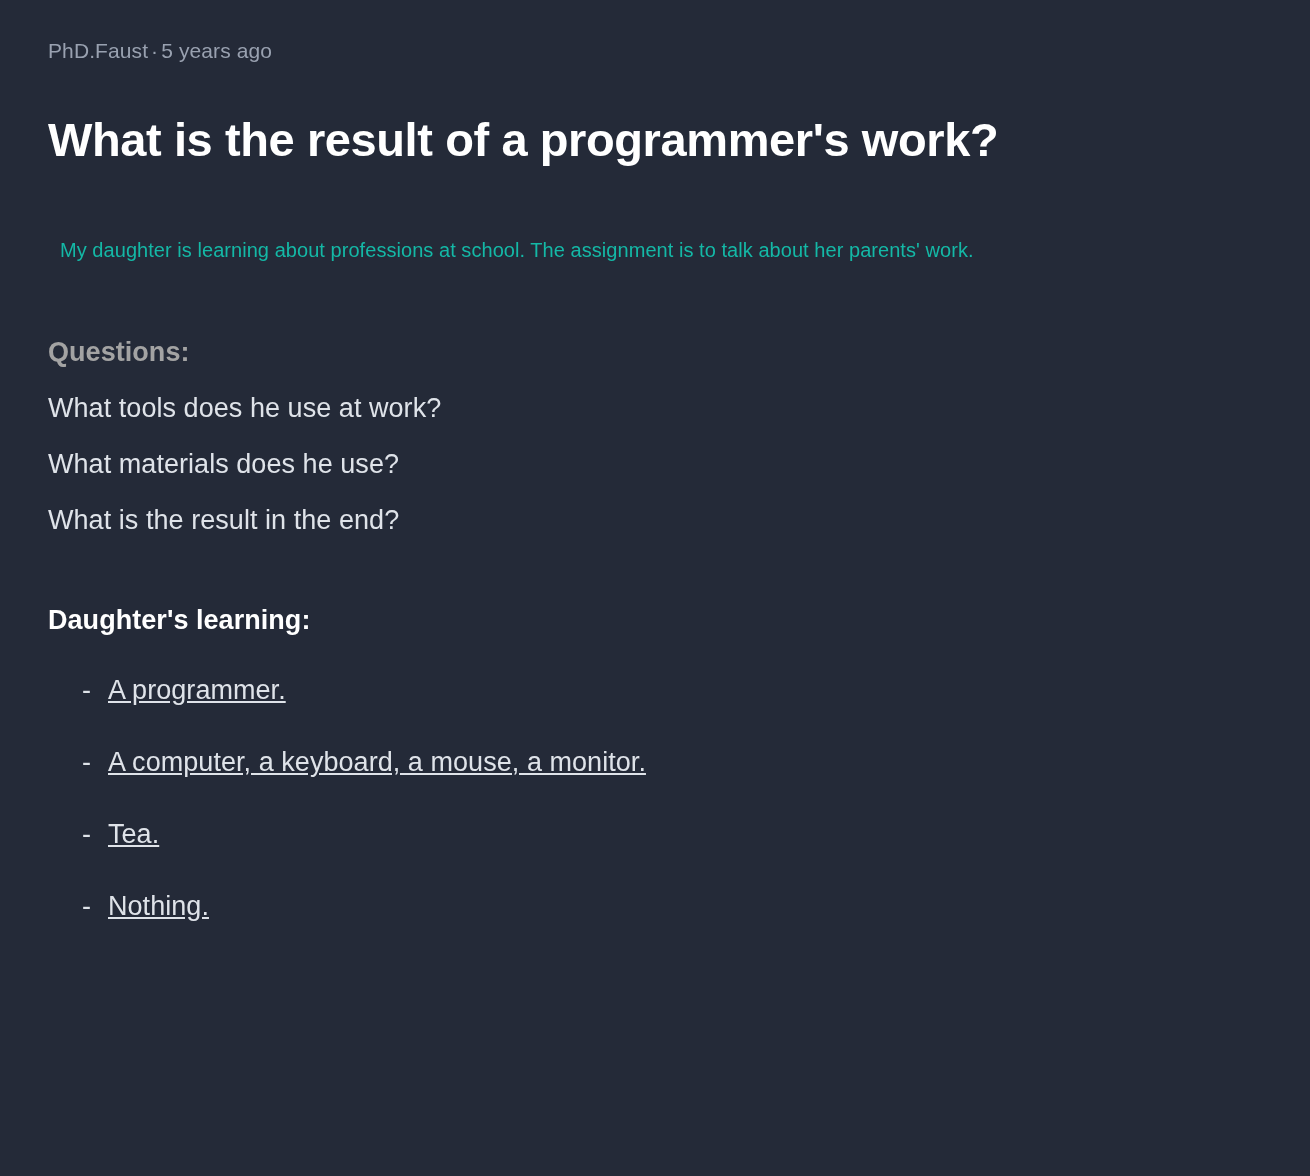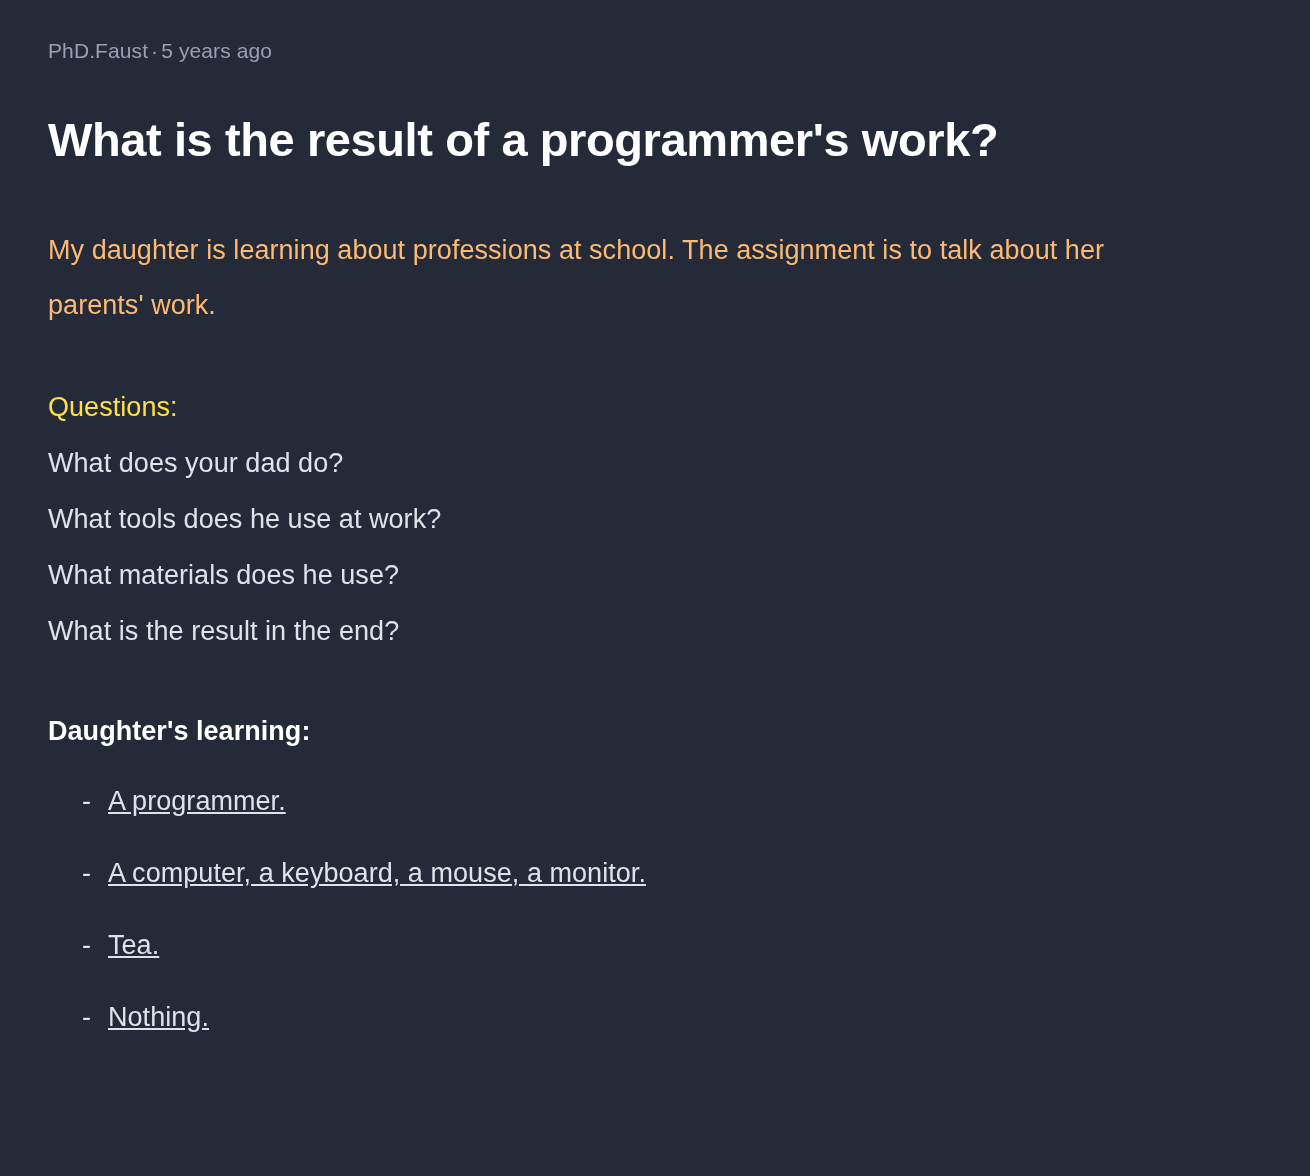--- a/index.html
+++ b/index.html
@@ -38,38 +38,38 @@
     margin: 43px 0 15px 0;
     font-size: 47px;
     line-height: 62px;
     font-weight: 700;
     color: #ffffff;
     letter-spacing: -0.4px;
     max-width: 1105px;
   }
 
   .intro {
-    margin: 52px 0 0 0;
-    font-size: 27px;
+    margin: 52px 0 0 12px;
+    font-size: 20px;
     line-height: 55px;
-    color: #fdba74;
+    color: #14b8a6;
     max-width: 1222px;
     letter-spacing: 0.05px;
   }
 
   .block {
     margin: 46px 0 0 0;
     font-size: 27px;
     line-height: 56px;
     color: #dfe3e9;
     letter-spacing: 0.05px;
   }
   .block .heading {
-    font-weight: 400;
-    color: #fde047;
+    font-weight: 700;
+    color: #a3a3a3;
     display: block;
   }
   .block .line {
     display: block;
   }
 
   .answers-block {
     margin: 52px 0 0 0;
   }
   .answers-block .heading {
@@ -118,21 +118,20 @@
   <div class="byline">
     <span>PhD.Faust</span><span class="sep">·</span><span>5 years ago</span>
   </div>
 
   <h1 class="post-title">What is the result of a programmer's work?</h1>
 
   <p class="intro">My daughter is learning about professions at school. The assignment is to talk about her parents' work.</p>
 
   <div class="block">
     <span class="heading">Questions:</span>
-    <span class="line">What does your dad do?</span>
     <span class="line">What tools does he use at work?</span>
     <span class="line">What materials does he use?</span>
     <span class="line">What is the result in the end?</span>
   </div>
 
   <div class="answers-block">
     <span class="heading">Daughter's learning:</span>
     <ul class="answers-list">
       <li>
         <span class="dash">-</span><span class="atext">A programmer.</span>

